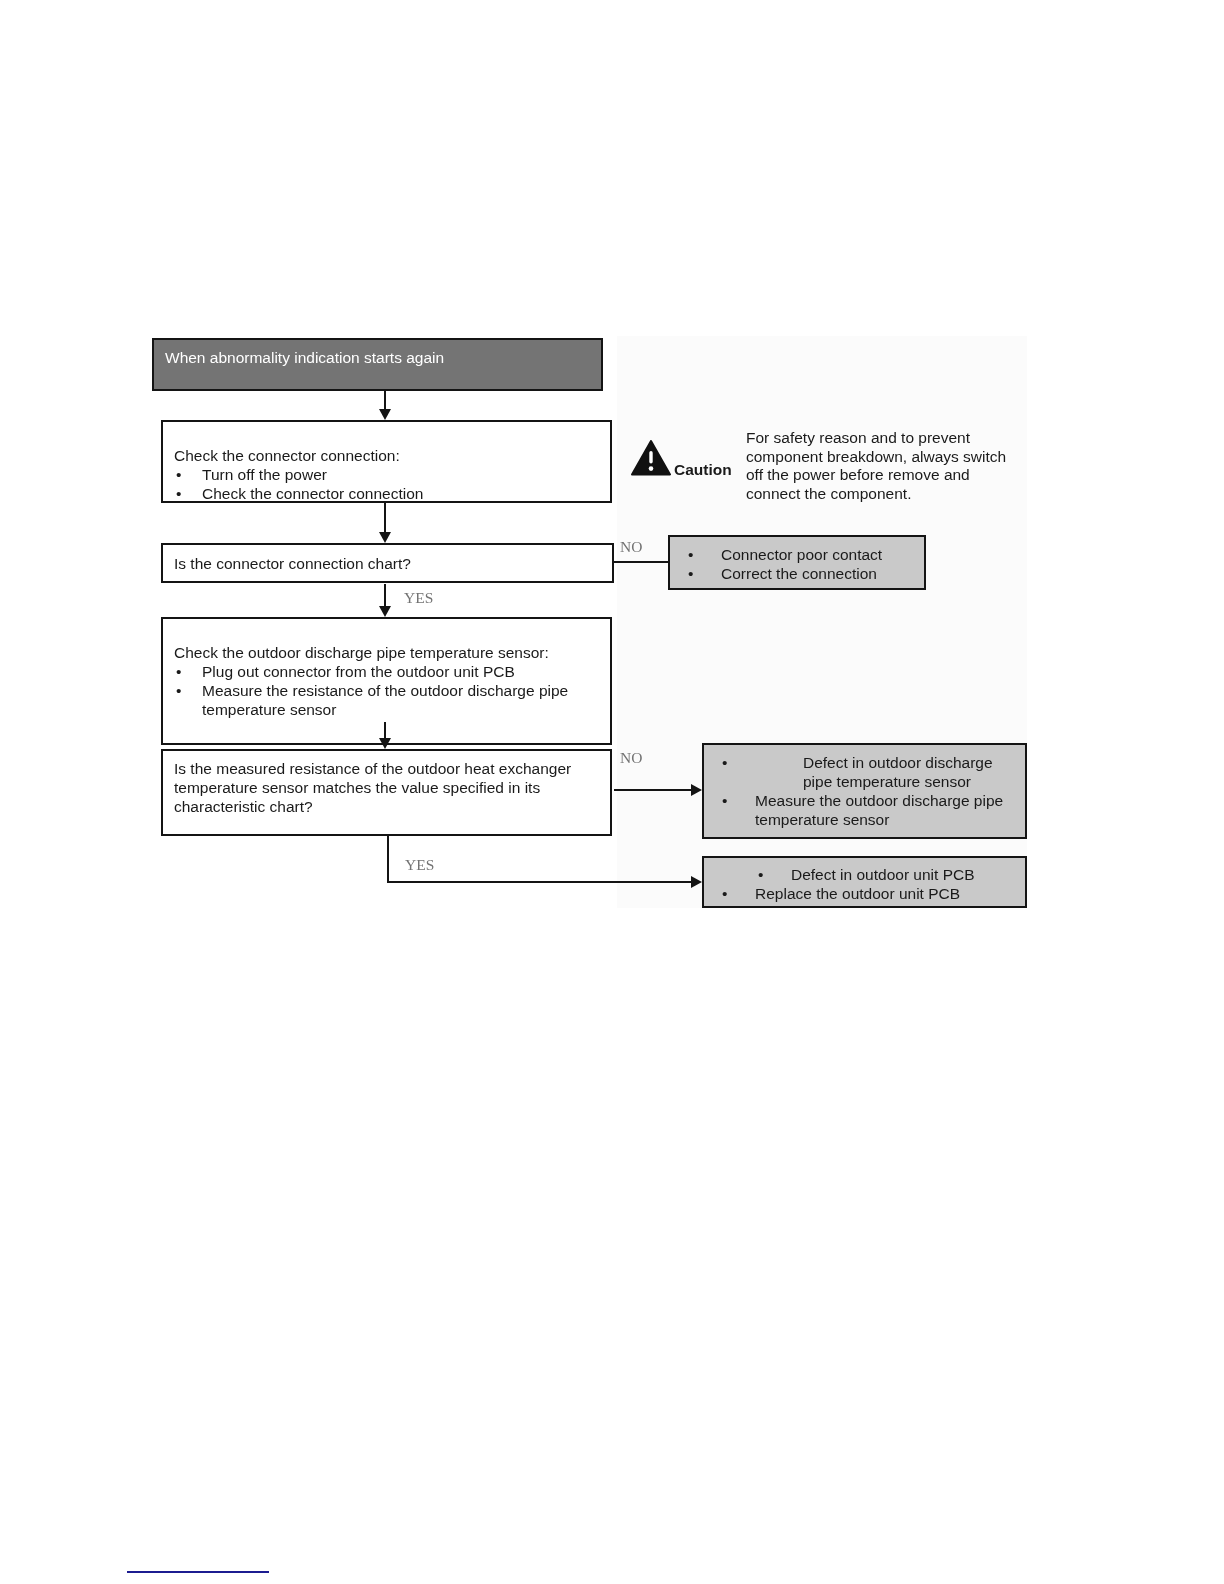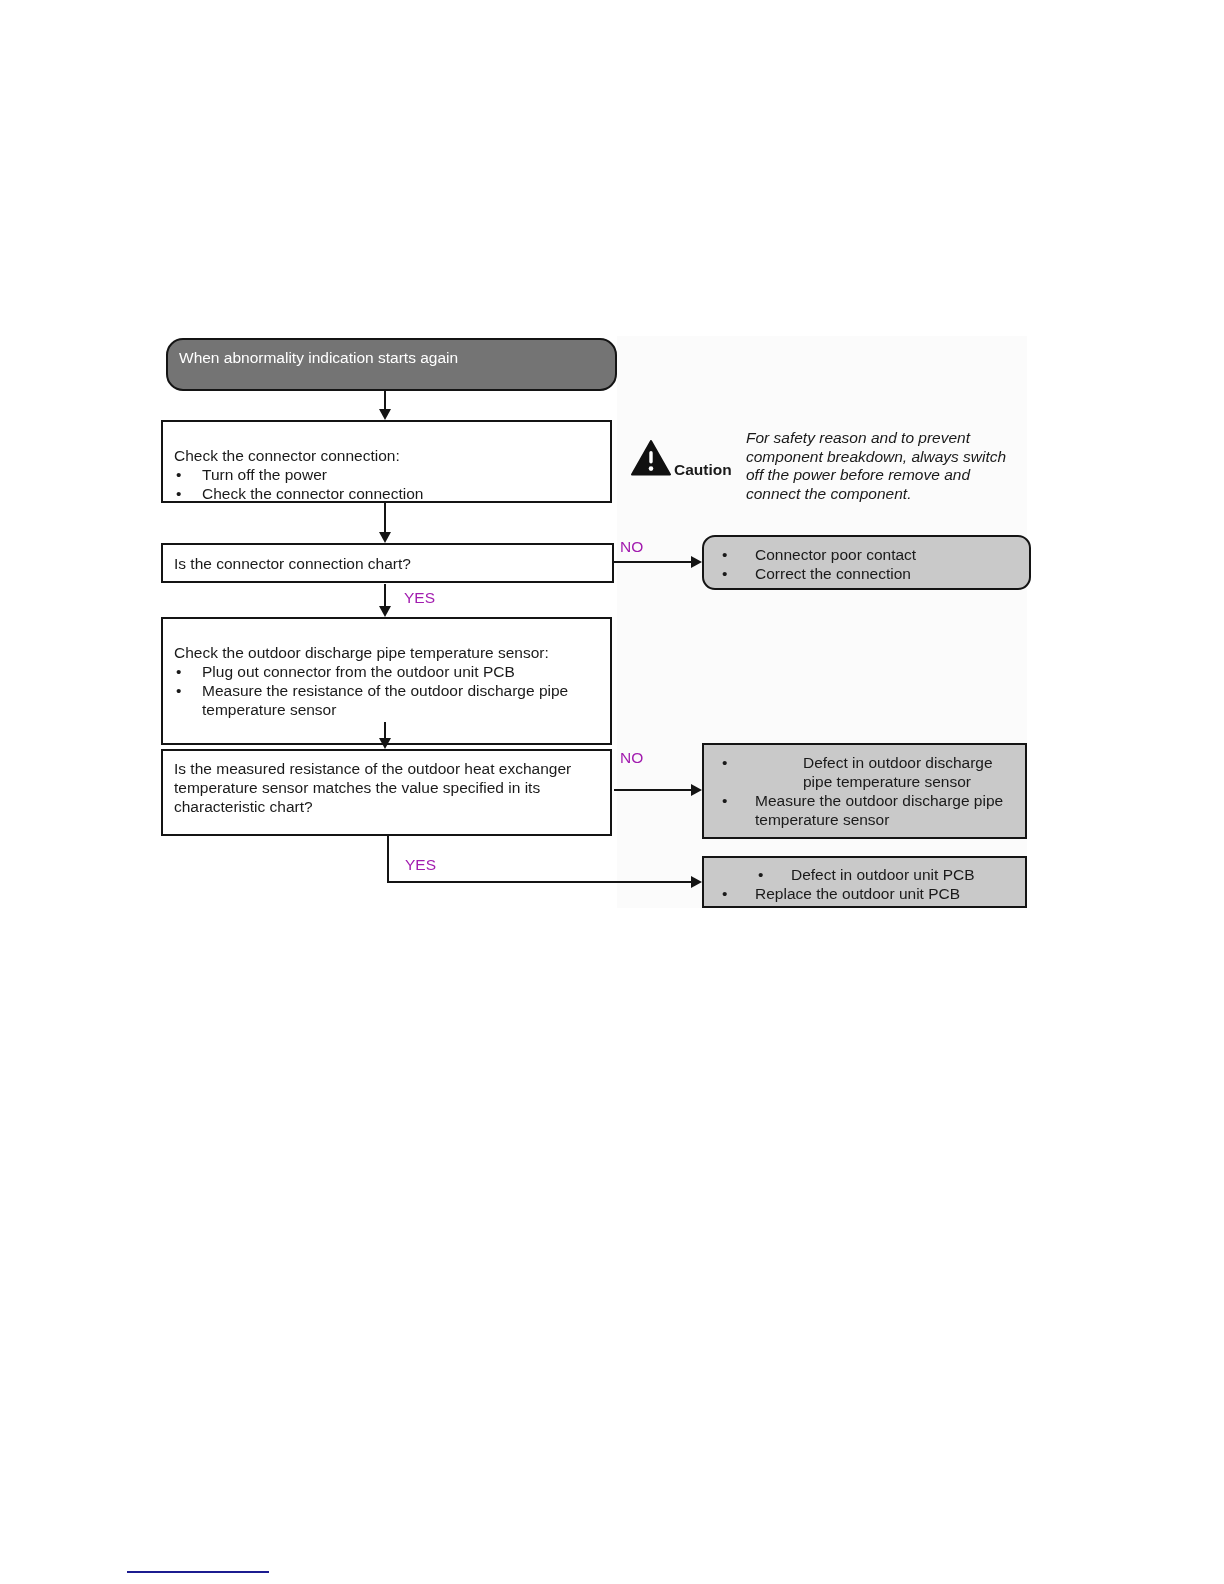--- a/index.html
+++ b/index.html
@@ -28,34 +28,34 @@
   .arrow-down{
     position:absolute;width:0;height:0;
     border-left:6px solid transparent;border-right:6px solid transparent;
     border-top:11px solid #141414;
   }
   .arrow-right{
     position:absolute;width:0;height:0;
     border-top:6px solid transparent;border-bottom:6px solid transparent;
     border-left:11px solid #141414;
   }
-  .flow-label{position:absolute;font-size:15.5px;line-height:18px;color:#a21caf;}
+  .flow-label{position:absolute;font-size:15.5px;line-height:18px;color:#737373;font-family:Liberation Serif, serif;}
   .caution-icon{position:absolute;left:631px;top:440px;}
   .caution-label{position:absolute;left:674px;top:461px;font-size:15.5px;font-weight:bold;}
-  .caution-text{position:absolute;left:746px;top:429px;width:290px;font-size:15.5px;line-height:18.5px;font-style:italic;}
+  .caution-text{position:absolute;left:746px;top:429px;width:290px;font-size:15.5px;line-height:18.5px;}
   .footer-rule{position:absolute;left:127px;top:1571px;width:142px;height:2px;background:#1c1c90;}
 </style>
 </head>
 <body>
 
 <div class="page">
 
   <div class="scan-tint"></div>
 
-  <div class="box dark" style="left:166px;top:338px;width:451px;height:53px;border-radius:17px;">
+  <div class="box dark" style="left:152px;top:338px;width:451px;height:53px;">
     <div class="title" style="padding-top:8px;">When abnormality indication starts again</div>
   </div>
 
   <div class="vline" style="left:384px;top:391px;height:19px;"></div>
   <div class="arrow-down" style="left:379px;top:409px;"></div>
 
   <div class="box pad-top" style="left:161px;top:420px;width:451px;height:83px;">
     <div class="title">Check the connector connection:</div>
     <div class="bullet-row">
       <span class="marker"></span>
@@ -86,21 +86,21 @@
   <div class="arrow-down" style="left:379px;top:532px;"></div>
 
   <div class="box" style="left:161px;top:543px;width:453px;height:40px;">
     <div class="title" style="padding-top:9px;">Is the connector connection chart?</div>
   </div>
 
   <div class="flow-label" style="left:620px;top:538px;">NO</div>
   <div class="hline" style="left:614px;top:561px;width:77px;"></div>
   <div class="arrow-right" style="left:691px;top:556px;"></div>
 
-  <div class="box gray" style="left:702px;top:535px;width:329px;height:55px;border-radius:13px;">
+  <div class="box gray" style="left:668px;top:535px;width:258px;height:55px;">
     <div class="bullet-row" style="padding-top:8px;">
       <span class="marker"></span>
       <span class="btext">Connector poor contact</span>
     </div>
     <div class="bullet-row">
       <span class="marker"></span>
       <span class="btext">Correct the connection</span>
     </div>
   </div>
 

